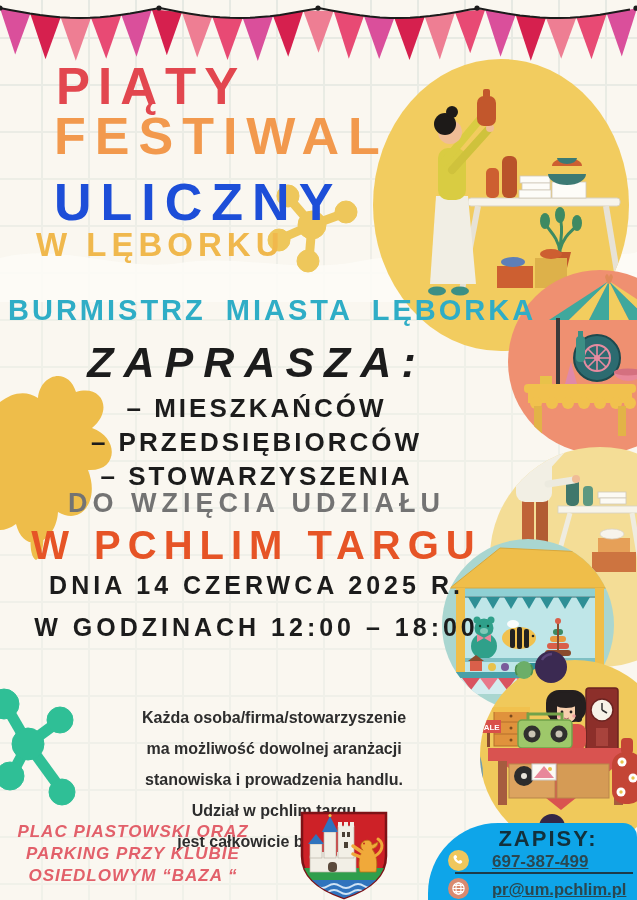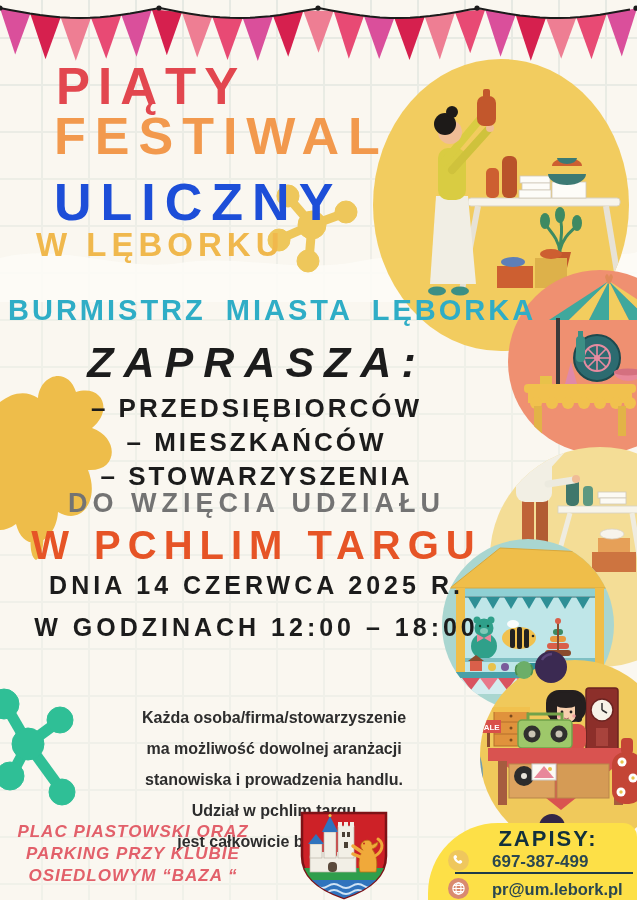--- a/index.html
+++ b/index.html
@@ -23,25 +23,25 @@
   .invitees{top:391px;font-size:26px;letter-spacing:3px;line-height:34px;color:#1c1c1c;}
   .participation{top:489px;font-size:27px;letter-spacing:5px;color:#737373;}
   .event{top:524px;font-size:40px;letter-spacing:7px;color:#e65426;}
   .date{top:572px;font-size:25px;letter-spacing:4px;color:#1c1c1c;}
   .hours{top:614px;font-size:25px;letter-spacing:4px;color:#1c1c1c;}
   .desc{top:657px;left:17px;width:514px;font-size:16px;line-height:31px;letter-spacing:0;
         color:#2d2d2d;white-space:pre-line;text-align:center;margin-top:45px;}
   .loclabel{left:10px;width:246px;top:795px;font-size:23px;letter-spacing:2px;color:#e2606a;text-align:center;}
   .loclines{left:4px;width:258px;top:821px;font-size:17px;line-height:22px;letter-spacing:1px;
             color:#e2606a;white-space:pre-line;text-align:center;font-style:italic;}
-  .signup{position:absolute;left:428px;top:823px;width:209px;height:77px;background:#fde047;
+  .signup{position:absolute;left:428px;top:823px;width:209px;height:77px;background:#0ea5e9;
           border-radius:70px 14px 0 0;z-index:2;}
   .signup .label{position:absolute;left:40px;top:3px;width:160px;text-align:center;
                  font-weight:bold;font-size:22px;letter-spacing:2px;color:#12303c;}
-  .signup .row-text{position:absolute;left:64px;font-weight:bold;color:#2a4750;}
+  .signup .row-text{position:absolute;left:64px;font-weight:bold;color:#2a4750;text-decoration:underline;}
   .signup .phone-num{top:29px;font-size:17px;}
   .signup .email-addr{top:57px;font-size:16.5px;}
   .icon-circle{position:absolute;width:21px;height:21px;border-radius:50%;}
   .ic-phone{left:20px;top:27px;background:#efc75d;}
   .ic-globe{left:20px;top:55px;background:#d98a70;}
   .icon-circle svg{position:absolute;left:3px;top:3px;}
   .divider{position:absolute;left:27px;top:49px;width:178px;height:2px;background:#1d3b49;}
   .coa{position:absolute;left:298px;top:810px;z-index:2;}
   #bunting{position:absolute;left:0;top:0;z-index:3;}
 </style>
@@ -368,22 +368,22 @@
 
   <div class="txt t1">PIĄTY</div>
   <div class="txt t2">FESTIWAL</div>
   <div class="txt t3">ULICZNY</div>
   <div class="txt t4">W LĘBORKU</div>
 
   <div class="txt center organizer">BURMISTRZ MIASTA LĘBORKA</div>
   <div class="txt center invite">ZAPRASZA:</div>
 
   <div class="txt center invitees">
+    <div>– MIESZKAŃCÓW</div>
     <div>– PRZEDSIĘBIORCÓW</div>
-    <div>– MIESZKAŃCÓW</div>
     <div>– STOWARZYSZENIA</div>
   </div>
 
   <div class="txt center participation">DO WZIĘCIA UDZIAŁU</div>
   <div class="txt center event">W PCHLIM TARGU</div>
   <div class="txt center date">DNIA 14 CZERWCA 2025 R.</div>
   <div class="txt center hours">W GODZINACH 12:00 – 18:00</div>
 
   <div class="txt desc" style="white-space:pre-line;">Każda osoba/firma/stowarzyszenie
 ma możliwość dowolnej aranżacji
@@ -442,15 +442,15 @@
     </span>
     <div class="row-text phone-num">697-387-499</div>
     <div class="divider"></div>
     <span class="icon-circle ic-globe">
       <svg width="15" height="15" viewBox="0 0 24 24" fill="none" stroke="#fff" stroke-width="1.8">
         <circle cx="12" cy="12" r="9"></circle>
           <ellipse cx="12" cy="12" rx="4" ry="9"></ellipse>
           <path d="M3 12h18M4.6 7h14.8M4.6 17h14.8"></path>
       </svg>
     </span>
-    <div class="row-text email-addr">pr@um.lebork.pl</div>
+    <div class="row-text email-addr">pr@um.pchlim.pl</div>
   </div>
 </div>
 
 </body></html>

